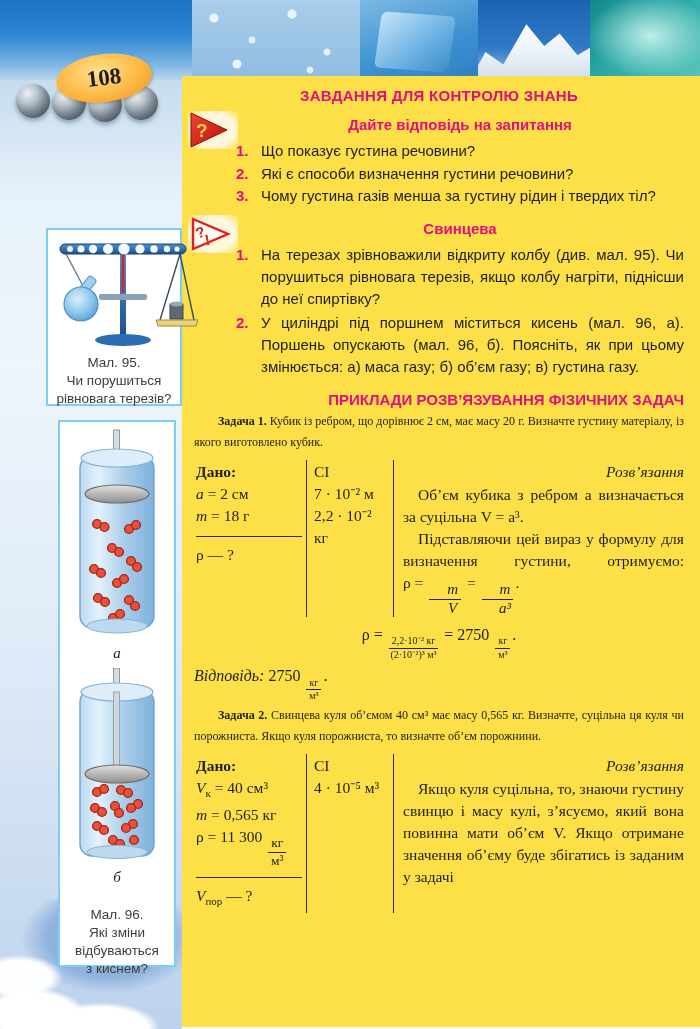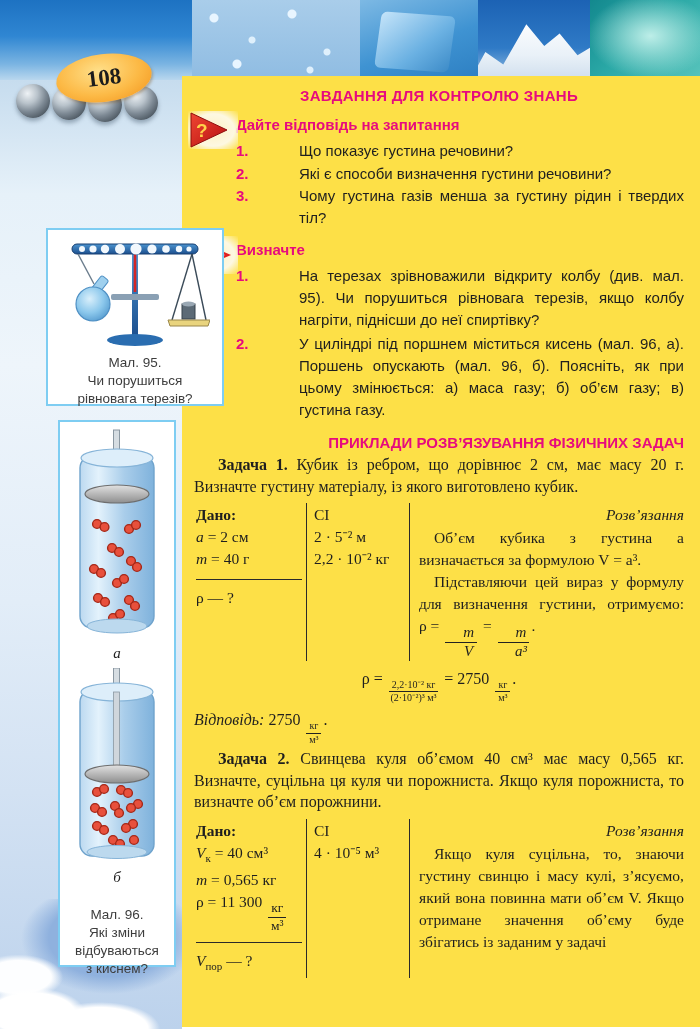--- a/index.html
+++ b/index.html
@@ -44,52 +44,52 @@
       background:radial-gradient(circle at 34% 28%,#eef2f5 0%,#b9c3cb 30%,#7d8994 55%,#434e58 85%);
       box-shadow:0 3px 4px rgba(30,50,70,.35);}
   .badge{position:absolute;left:56px;top:-26px;width:96px;height:48px;border-radius:50%;
       background:radial-gradient(ellipse at 45% 35%,#ffe08a 0%,#fcb945 55%,#f2921a 100%);
       transform:rotate(-7deg);display:flex;align-items:center;justify-content:center;
       box-shadow:1px 2px 3px rgba(120,70,0,.35);z-index:3;}
   .badge span{font-family:"Liberation Serif",serif;font-size:23px;font-weight:bold;color:#1c1c1c;}
 
   
   .figbox{position:absolute;background:#fff;border:2px solid #7ecdf2;z-index:6;text-align:center;box-sizing:border-box;}
-  #fig95{left:46px;top:228px;width:178px;height:178px;padding-top:2px;}
+  #fig95{left:46px;top:228px;width:136px;height:178px;padding-top:2px;}
   #fig96{left:58px;top:420px;width:118px;height:547px;padding-top:6px;}
   .figcap{font-size:13.5px;line-height:18px;color:#3d3d3d;}
   .figlabel{font-family:"Liberation Serif",serif;font-style:italic;font-size:15px;color:#222;margin:1px 0 6px;}
 
   
   .content{position:absolute;left:182px;top:76px;width:518px;height:951px;background:#fde047;z-index:4;
       padding:9px 16px 0 12px;box-sizing:border-box;color:#1f1f1f;}
   .page-title{font-size:15px;font-weight:bold;text-align:center;letter-spacing:.3px;margin:2px 0 12px;}
   .accent{color:#e60b7e;}
 
   .section{position:relative;padding-left:42px;margin-top:6px;}
   .sec-icon{position:absolute;left:-6px;top:-5px;width:50px;height:38px;
       background:radial-gradient(ellipse at 50% 50%,#fdf2c3 0%,#fdf8e2 60%,rgba(253,248,226,0) 100%);
       display:flex;align-items:center;}
-  .sec-title{font-size:15px;font-weight:bold;margin:0 0 7px;}
+  .sec-title{font-size:15px;font-weight:bold;margin:0 0 7px;text-align:center;}
   .q-item{display:flex;font-size:15px;line-height:21.5px;margin:0 0 1px;}
   .q-item .num{flex:none;width:25px;font-weight:bold;}
-  .q-item .txt{flex:1;text-align:justify;margin-left:38px;}
+  .q-item .txt{flex:1;text-align:justify;}
   .explain .q-item{line-height:22px;margin-bottom:2px;}
 
   .examples-title{font-size:15px;font-weight:bold;text-align:right;margin:13px 0 3px;}
 
   .serif{font-family:"Liberation Serif",serif;}
-  .task-para{font-family:"Liberation Serif",serif;font-size:16px;line-height:21.5px;
+  .task-para{font-family:"Liberation Serif",serif;font-size:12px;line-height:21.5px;
       text-align:justify;text-indent:24px;margin:3px 0 6px;}
   .task-label{font-weight:bold;}
 
   
   .ptable{display:flex;font-family:"Liberation Serif",serif;font-size:15.5px;line-height:22px;margin:4px 0 6px;}
   .col-given{width:112px;padding:1px 4px 1px 2px;box-sizing:border-box;}
-  .col-si{width:104px;border-left:1.3px solid #2a2a2a;border-right:1.3px solid #2a2a2a;
+  .col-si{width:88px;border-left:1.3px solid #2a2a2a;border-right:1.3px solid #2a2a2a;
       padding:1px 4px 1px 7px;box-sizing:border-box;}
   .col-sol{flex:1;padding:1px 0 1px 9px;}
   .given-block{border-bottom:1.4px solid #2a2a2a;padding-bottom:9px;margin-bottom:7px;}
   .mi{font-style:italic;}
   .sol-title{text-align:right;font-style:italic;margin:0 0 1px;}
   .sol-text{text-align:justify;}
   .ind{text-indent:15px;}
   sub{font-size:11px;}
 
   .frac{display:inline-flex;flex-direction:column;align-items:center;vertical-align:-40%;
@@ -291,52 +291,52 @@
     </section>
 
     <section class="section explain" style="margin-top:13px">
       <div class="sec-icon">
         <svg width="44" height="38" viewBox="0 0 44 38">
           <polygon points="5,4 40,19 5,34" fill="#fffdf4" stroke="#e02020" stroke-width="2.4"></polygon>
           <text x="8" y="22" font-size="15" font-weight="bold" fill="#d42020" transform="rotate(-18 14 18)" font-family="Liberation Sans, sans-serif">?</text>
           <text x="17" y="30" font-size="15" font-weight="bold" fill="#d42020" transform="rotate(-12 20 26)" font-family="Liberation Sans, sans-serif">!</text>
         </svg>
       </div>
-      <h2 class="sec-title accent">Визначте</h2>
+      <h2 class="sec-title accent">Свинцева</h2>
       <div class="q-item">
         <span class="num accent">1.</span>
         <span class="txt">На терезах зрівноважили відкриту колбу (див. мал. 95). Чи порушиться рівновага терезів, якщо колбу нагріти, піднісши до неї спиртівку?</span>
       </div>
       <div class="q-item">
         <span class="num accent">2.</span>
         <span class="txt">У циліндрі під поршнем міститься кисень (мал. 96, а). Поршень опускають (мал. 96, б). Поясніть, як при цьому змінюється: а) маса газу; б) об’єм газу; в) густина газу.</span>
       </div>
     </section>
 
     <h2 class="examples-title accent">ПРИКЛАДИ РОЗВ’ЯЗУВАННЯ ФІЗИЧНИХ ЗАДАЧ</h2>
 
     <p class="task-para"><span class="task-label">Задача 1.</span><span> Кубик із ребром, що дорівнює 2 см, має масу 20 г. Визначте густину матеріалу, із якого виготовлено кубик.</span></p>
 
     <div class="ptable">
       <div class="col-given">
         <div class="given-block">
           <div style="font-weight:bold">Дано:</div>
           <div><span class="mi">a</span><span> = 2 см</span></div>
-          <div><span class="mi">m</span><span> = 40 г</span></div>
+          <div><span class="mi">m</span><span> = 18 г</span></div>
         </div>
         <div>ρ — ?</div>
       </div>
       <div class="col-si">
         <div>СІ</div>
-        <div>2 · 5⁻² м</div>
+        <div>7 · 10⁻² м</div>
         <div>2,2 · 10⁻² кг</div>
       </div>
       <div class="col-sol">
         <div class="sol-title">Розв’язання</div>
-        <div class="sol-text ind">Об’єм кубика з густина a визначається за формулою V = a³.</div>
+        <div class="sol-text ind">Об’єм кубика з ребром a визначається за суцільна V = a³.</div>
         <div class="sol-text ind"><span>Підставляючи цей вираз у формулу для визначення густини, отримуємо: </span><span class="nowrap"><span>ρ = </span><span class="frac">
                 <span class="fn mi">m</span>
                 <span class="fd mi">V</span>
               </span><span> = </span><span class="frac">
                 <span class="fn mi">m</span>
                 <span class="fd mi">a³</span>
               </span><span>.</span></span></div>
       </div>
     </div>
 

